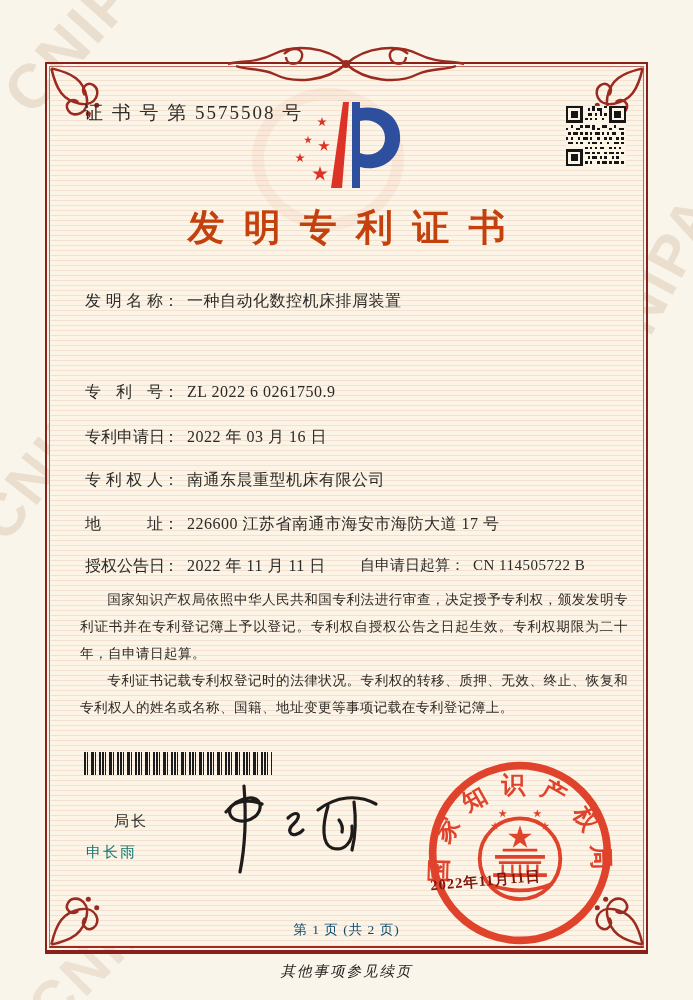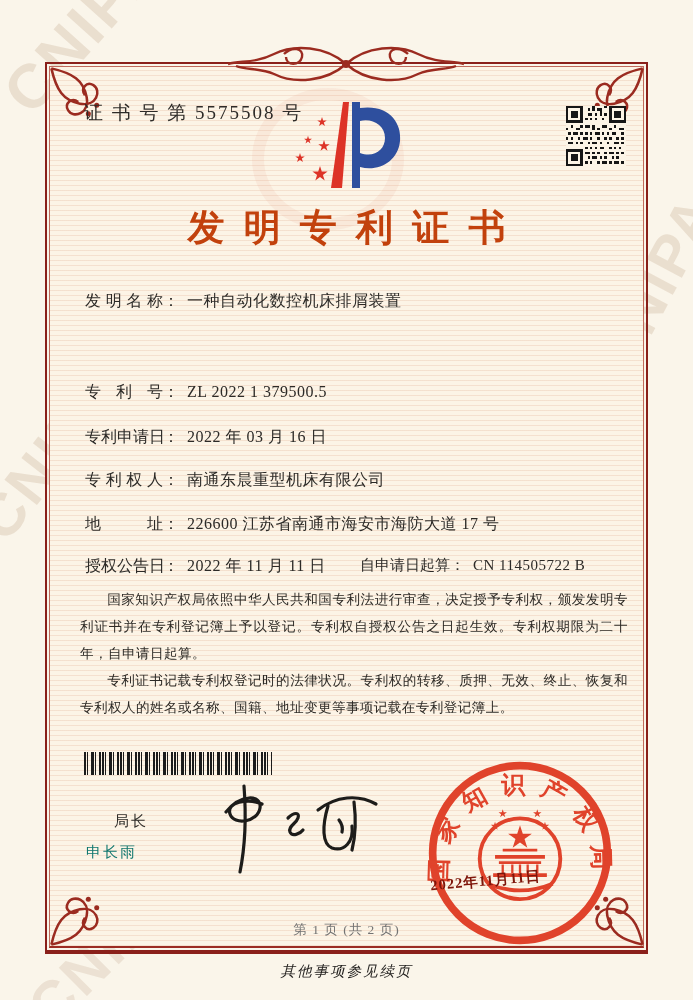--- a/index.html
+++ b/index.html
@@ -44,21 +44,21 @@
       background:repeating-linear-gradient(90deg,#1b1b1b 0 2px,transparent 2px 3px,#1b1b1b 3px 4px,transparent 4px 7px,#1b1b1b 7px 10px,transparent 10px 11px,#1b1b1b 11px 12px,transparent 12px 15px,#1b1b1b 15px 17px,transparent 17px 18px);}
 
   .signer-title{position:absolute;left:86px;top:812px;font-size:15px;color:#2c2a27;letter-spacing:2px;margin-left:28px;}
   .signer-name{position:absolute;left:86px;top:843px;font-size:15px;color:#0f766e;letter-spacing:2px;}
   .signature{position:absolute;left:196px;top:782px;width:190px;height:98px;}
 
   .seal{position:absolute;left:424px;top:757px;width:192px;height:192px;opacity:0.95;}
   .seal-date{position:absolute;left:430px;top:868px;width:190px;font-size:14.5px;font-weight:bold;
       color:#7e150a;letter-spacing:1px;transform:rotate(-5deg);white-space:nowrap;}
 
-  .page-num{position:absolute;left:0;top:921px;width:100%;text-align:center;font-size:13.5px;color:#737373;letter-spacing:1px;}
+  .page-num{position:absolute;left:0;top:921px;width:100%;text-align:center;font-size:13.5px;color:#0c4a6e;letter-spacing:1px;}
   .continuation{position:absolute;left:0;top:962px;width:100%;text-align:center;font-size:14.5px;color:#242220;letter-spacing:2px;font-style:italic;}
 </style>
 </head>
 <body>
 
 <div class="page">
 
   <span class="wm" style="left:-18px;top:-8px;font-size:62px;transform:rotate(-48deg);">CNIPA</span>
   <span class="wm" style="left:560px;top:250px;font-size:58px;transform:rotate(-62deg);">CNIPA</span>
   <span class="wm" style="left:-48px;top:420px;font-size:60px;transform:rotate(-52deg);">CNIPA</span>
@@ -159,21 +159,21 @@
       <use href="#star" transform="translate(34,78) scale(8)"></use>
     </g>
   </svg>
 
   <div class="title">发明专利证书</div>
 
   <div class="field" style="top:291px">
     <span class="flabel">发明名称</span><span class="fcolon">：</span><span class="fvalue">一种自动化数控机床排屑装置</span>
   </div>
   <div class="field" style="top:382px">
-    <span class="flabel">专利号</span><span class="fcolon">：</span><span class="fvalue">ZL 2022 1 379500.5</span>
+    <span class="flabel">专利号</span><span class="fcolon">：</span><span class="fvalue">ZL 2022 6 0261750.9</span>
   </div>
   <div class="field" style="top:427px">
     <span class="flabel">专利申请日</span><span class="fcolon">：</span><span class="fvalue">2022 年 03 月 16 日</span>
   </div>
   <div class="field" style="top:470px">
     <span class="flabel">专利权人</span><span class="fcolon">：</span><span class="fvalue">南通东晨重型机床有限公司</span>
   </div>
   <div class="field" style="top:514px">
     <span class="flabel">地址</span><span class="fcolon">：</span><span class="fvalue">226600 江苏省南通市海安市海防大道 17 号</span>
   </div>

